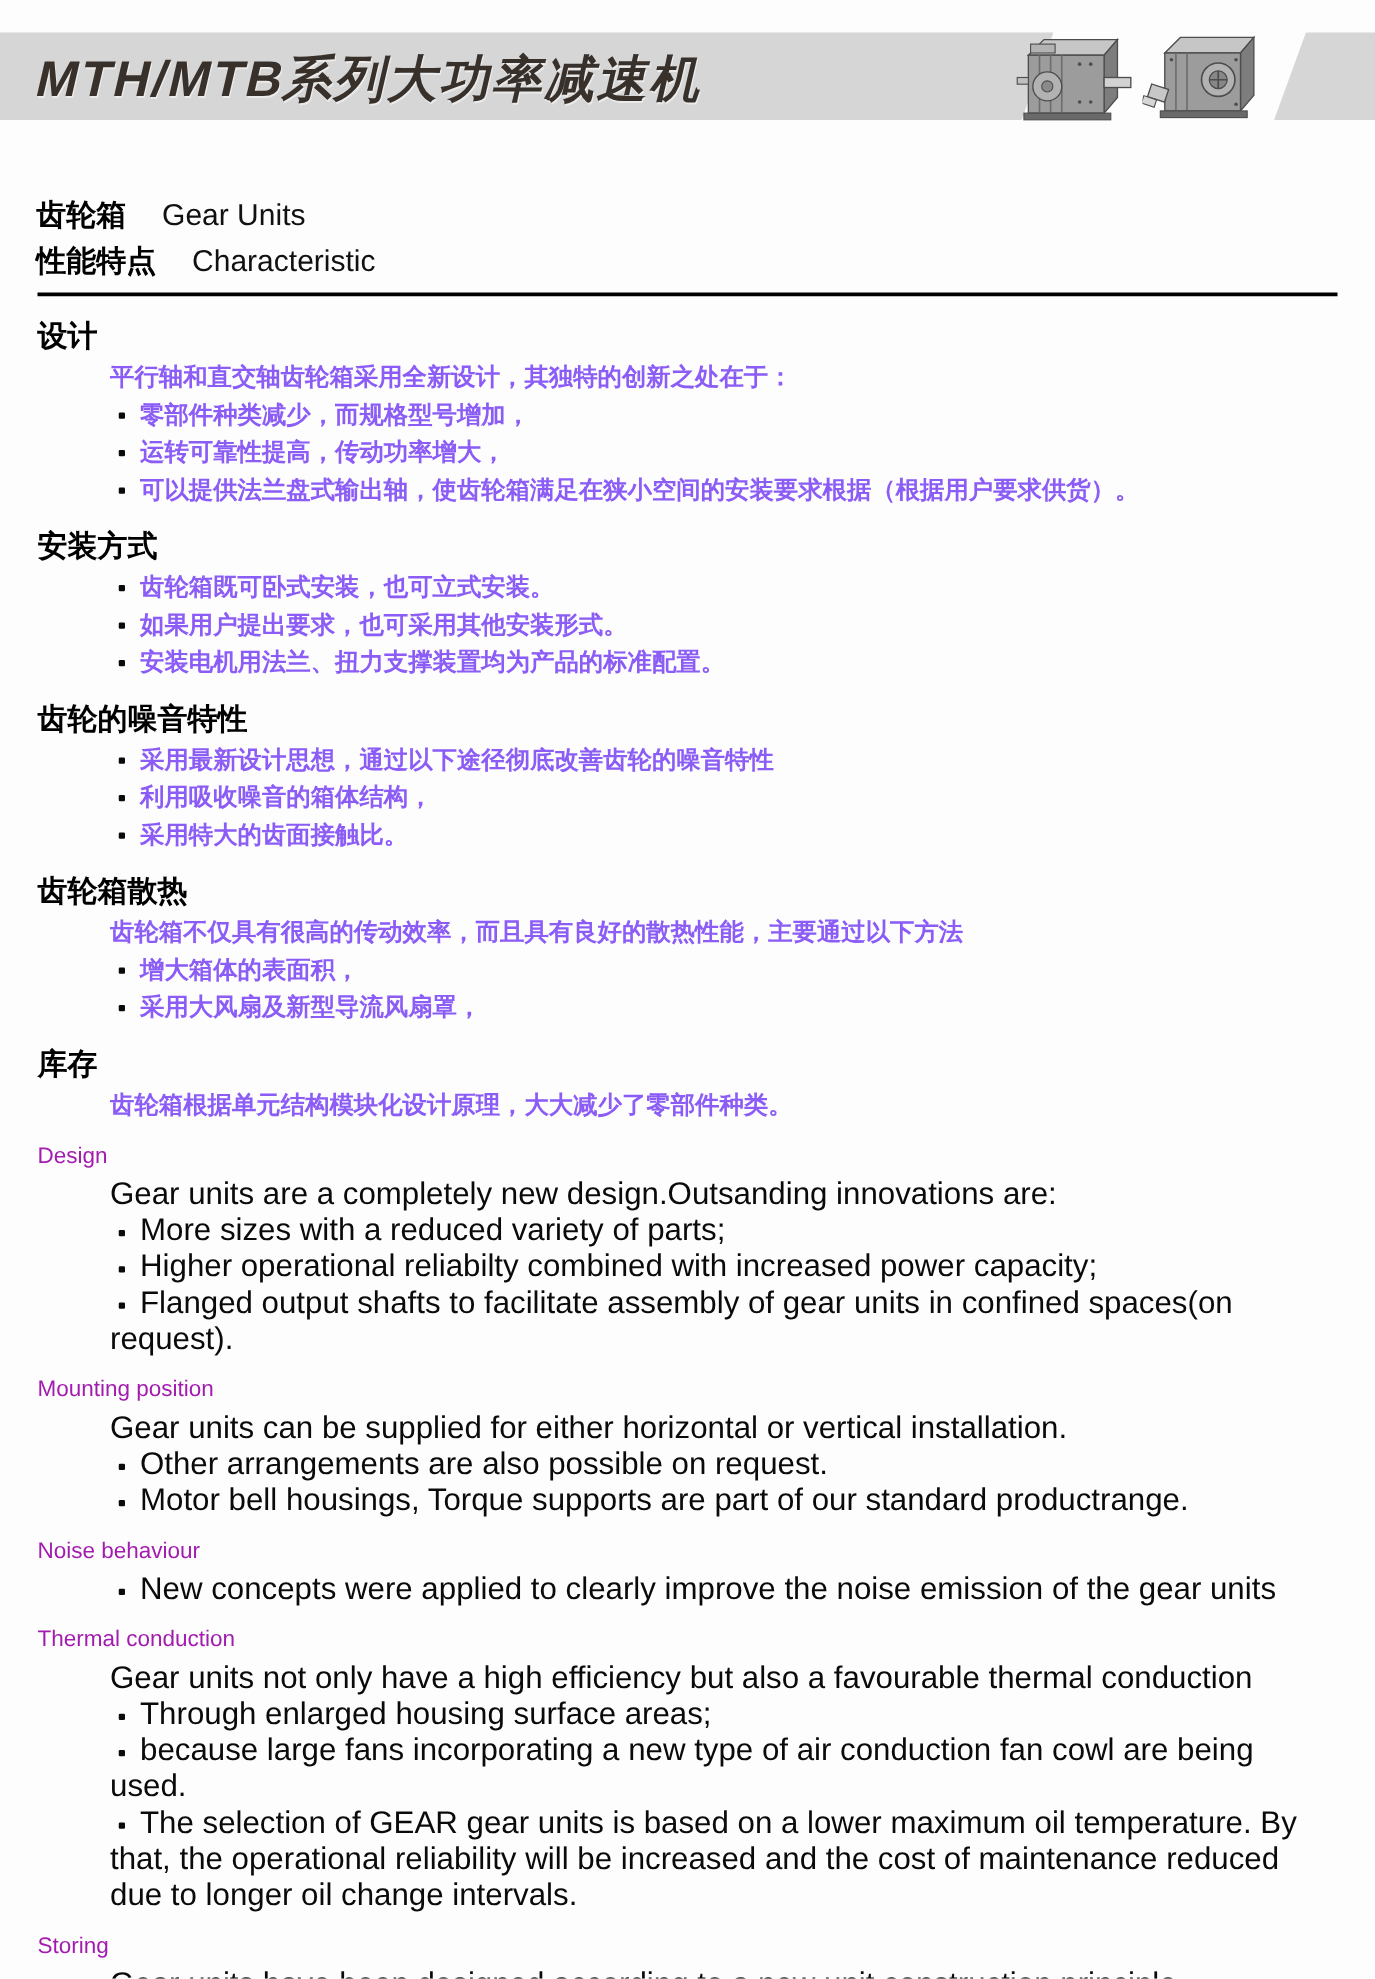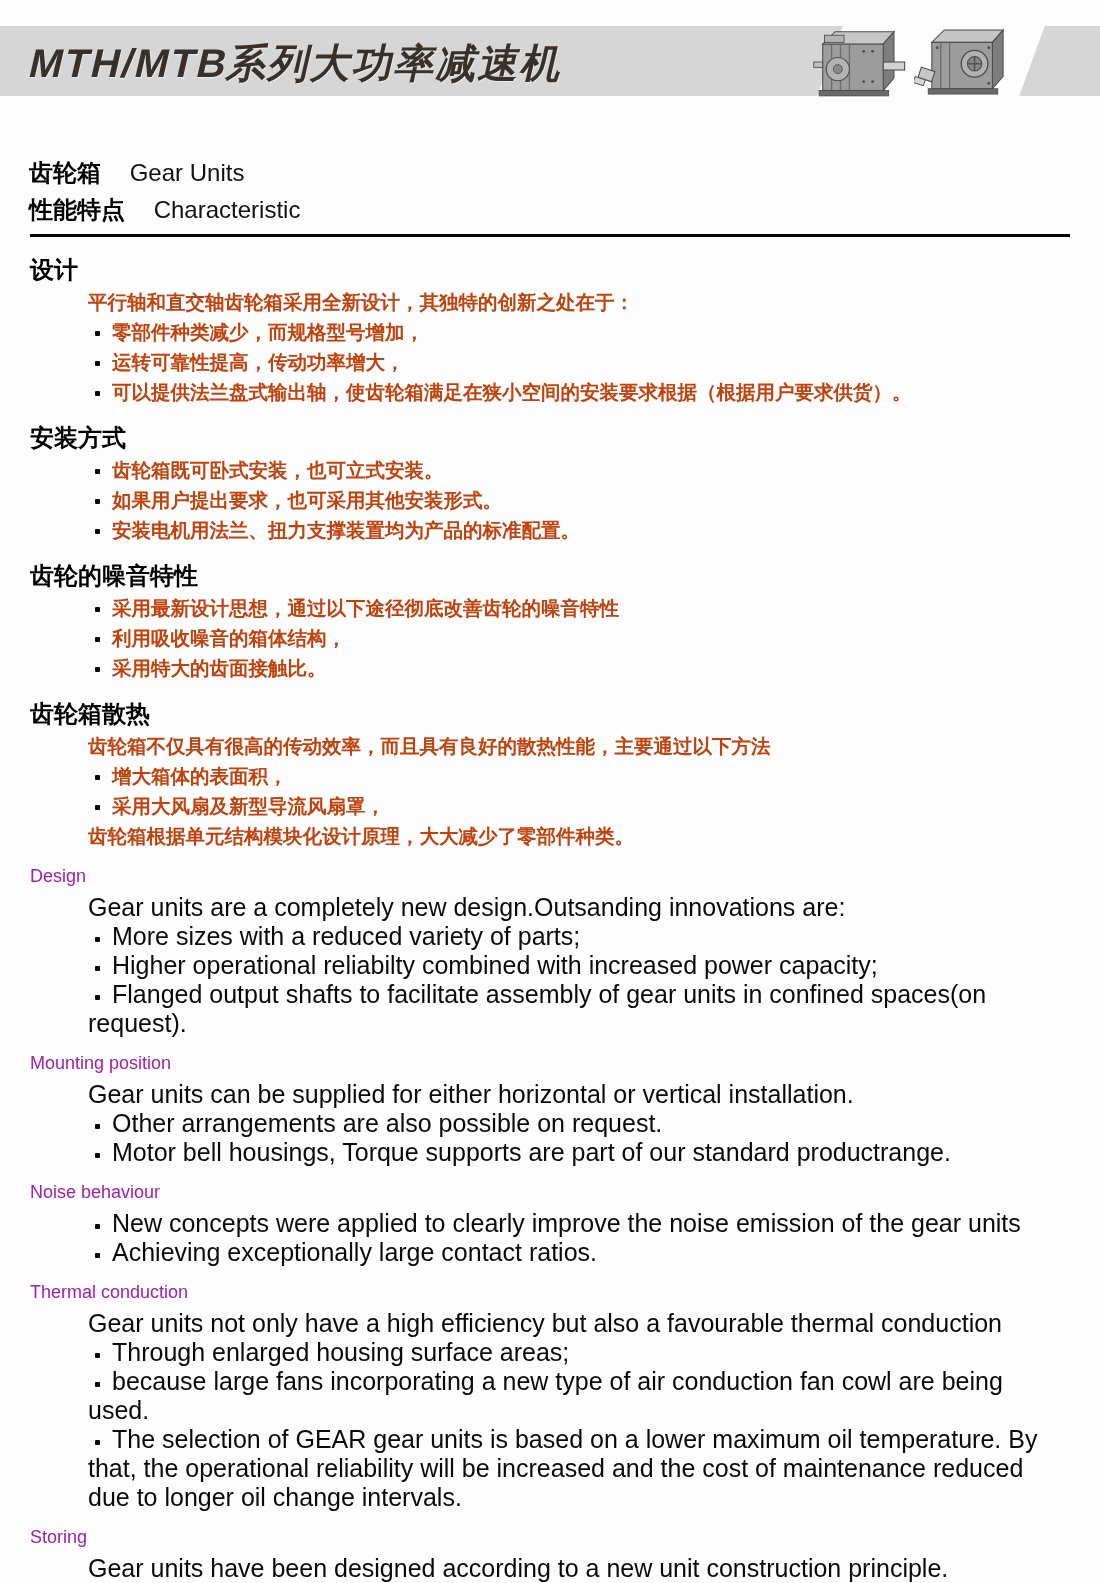--- a/index.html
+++ b/index.html
@@ -46,21 +46,21 @@
   
   .sections { padding: 2px 30px 0 30px; }
   .section { margin: 0; }
   .sec-heading { margin: 10px 0 2px 0; }
   .section.zh .sec-heading { font-size: 24px; font-weight: bold; line-height: 30px; color:#000;margin-top:16px; }
   .section.en .sec-heading { font-size: 18px; font-weight: normal; line-height: 30px; color:#a21caf; }
   .sec-intro {
     margin: 0 0 0 58px; padding: 0;
     max-width: 975px;
   }
-  .section.zh .sec-intro, .section.zh .bullet { font-size: 19.5px; font-weight: bold; line-height: 30px; color:#c2410c; }
+  .section.zh .sec-intro, .section.zh .bullet { font-size: 19.5px; font-weight: bold; line-height: 30px; color:#8b5cf6; }
   .section.en .sec-intro, .section.en .bullet { font-size: 25px; font-weight: normal; line-height: 29px; color:#0a0a0a; }
   .sec-bullets { list-style: none; margin: 0; padding: 0; }
   .bullet {
     padding-left: 58px;
     max-width: 1010px;
   }
   .bullet::before {
     content: "";
     display: inline-block;
     width: 5px; height: 5px;
@@ -166,20 +166,21 @@
     <div class="section zh">
       <h2 class="sec-heading">齿轮箱散热</h2>
       <p class="sec-intro">齿轮箱不仅具有很高的传动效率，而且具有良好的散热性能，主要通过以下方法</p>
       <ul class="sec-bullets">
           <li class="bullet">增大箱体的表面积，</li>
           <li class="bullet">采用大风扇及新型导流风扇罩，</li>
         </ul>
     </div>
 
     <div class="section zh">
+      <h2 class="sec-heading">库存</h2>
       <p class="sec-intro">齿轮箱根据单元结构模块化设计原理，大大减少了零部件种类。</p>
 
     </div>
 
     <div class="section en">
       <h2 class="sec-heading">Design</h2>
       <p class="sec-intro">Gear units are a completely new design.Outsanding innovations are:</p>
       <ul class="sec-bullets">
           <li class="bullet">More sizes with a reduced variety of parts;</li>
           <li class="bullet">Higher operational reliabilty combined with increased power capacity;</li>
@@ -194,21 +195,20 @@
           <li class="bullet">Other arrangements are also possible on request.</li>
           <li class="bullet">Motor bell housings, Torque supports are part of our standard productrange.</li>
         </ul>
     </div>
 
     <div class="section en">
       <h2 class="sec-heading">Noise behaviour</h2>
 
       <ul class="sec-bullets">
           <li class="bullet">New concepts were applied to clearly improve the noise emission of the gear units</li>
-          <li class="bullet">Achieving exceptionally large contact ratios.</li>
         </ul>
     </div>
 
     <div class="section en">
       <h2 class="sec-heading">Thermal conduction</h2>
       <p class="sec-intro">Gear units not only have a high efficiency but also a favourable thermal conduction</p>
       <ul class="sec-bullets">
           <li class="bullet">Through enlarged housing surface areas;</li>
           <li class="bullet">because large fans incorporating a new type of air conduction fan cowl are being used.</li>
           <li class="bullet">The selection of GEAR gear units is based on a lower maximum oil temperature. By that, the operational reliability will be increased and the cost of maintenance reduced due to longer oil change intervals.</li>

